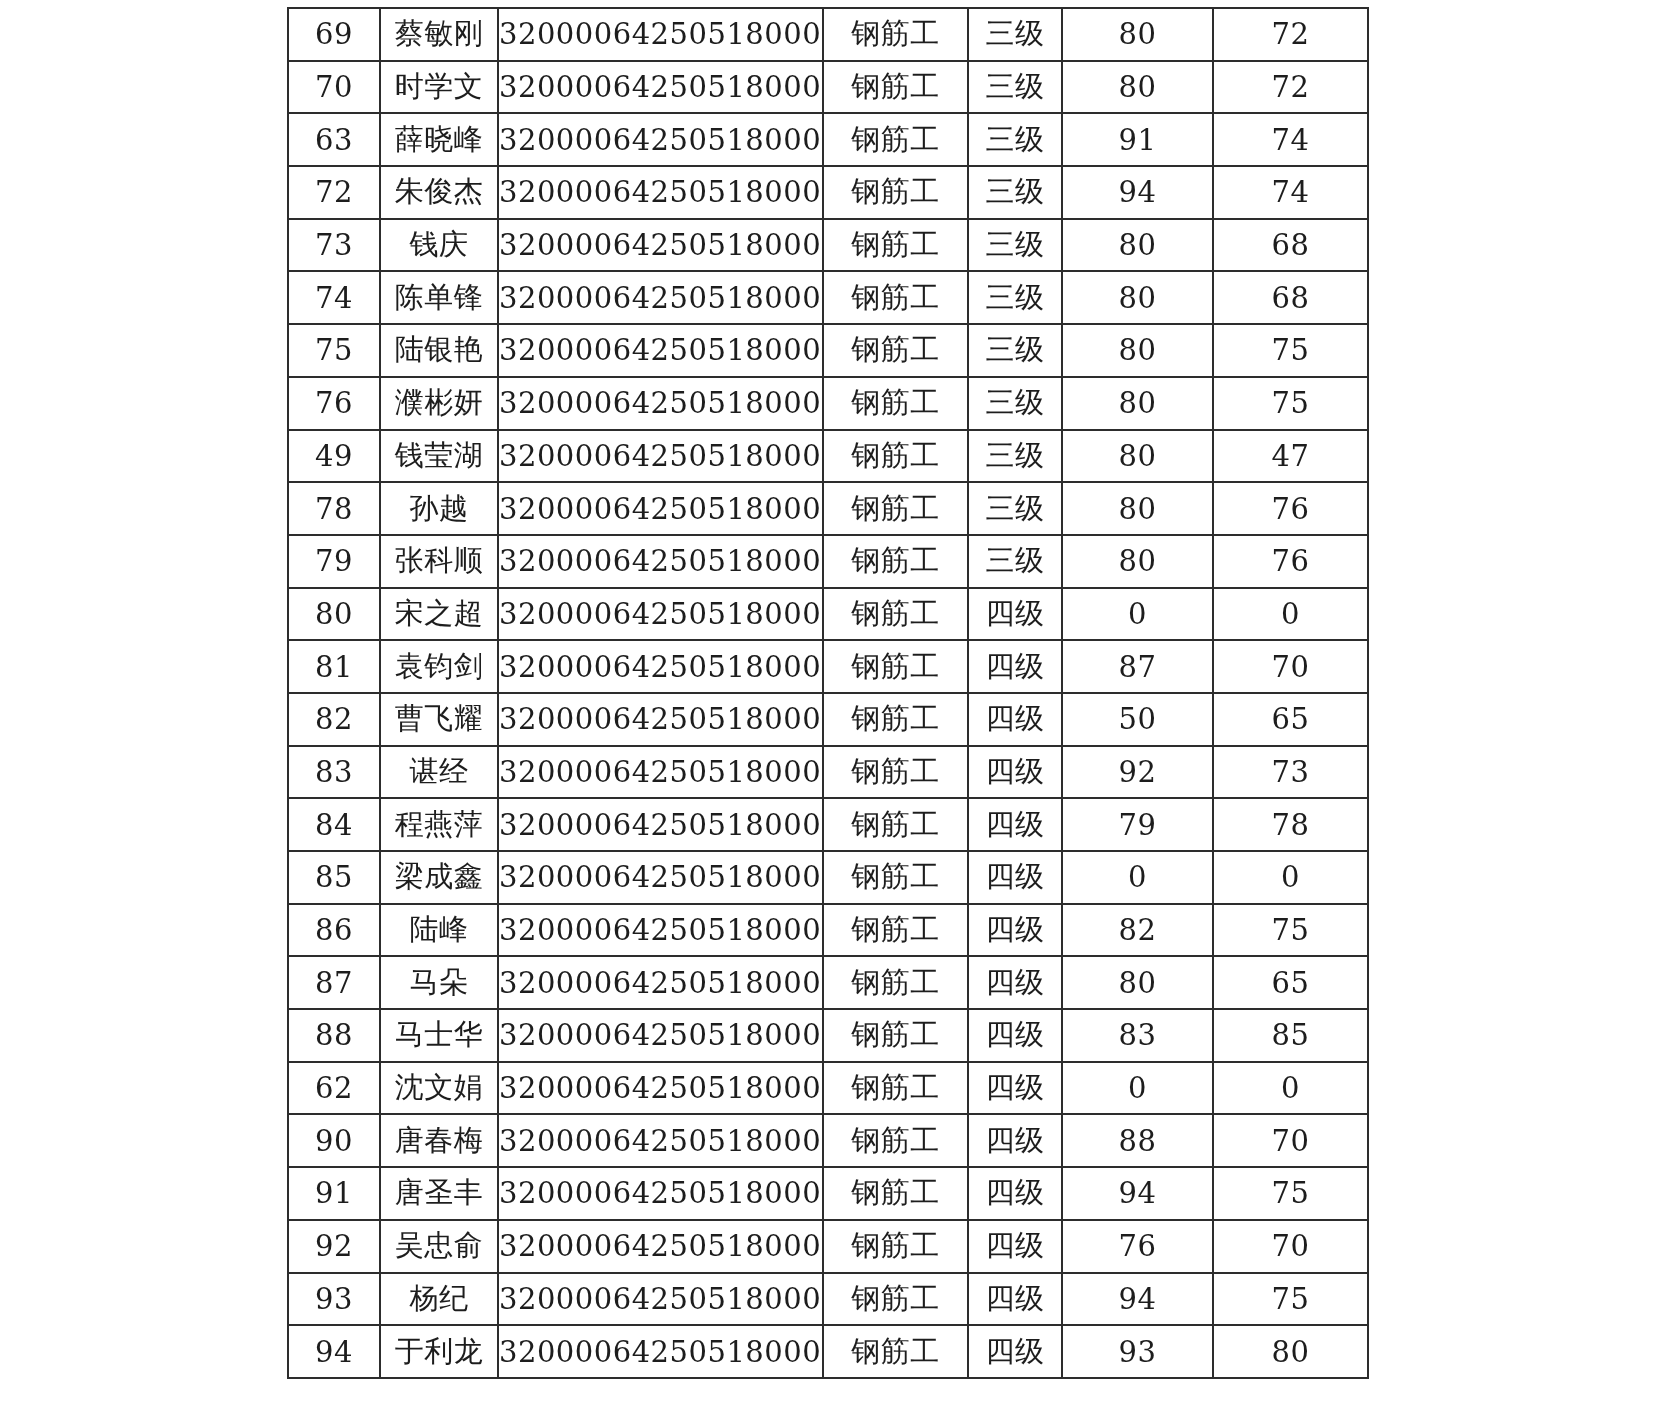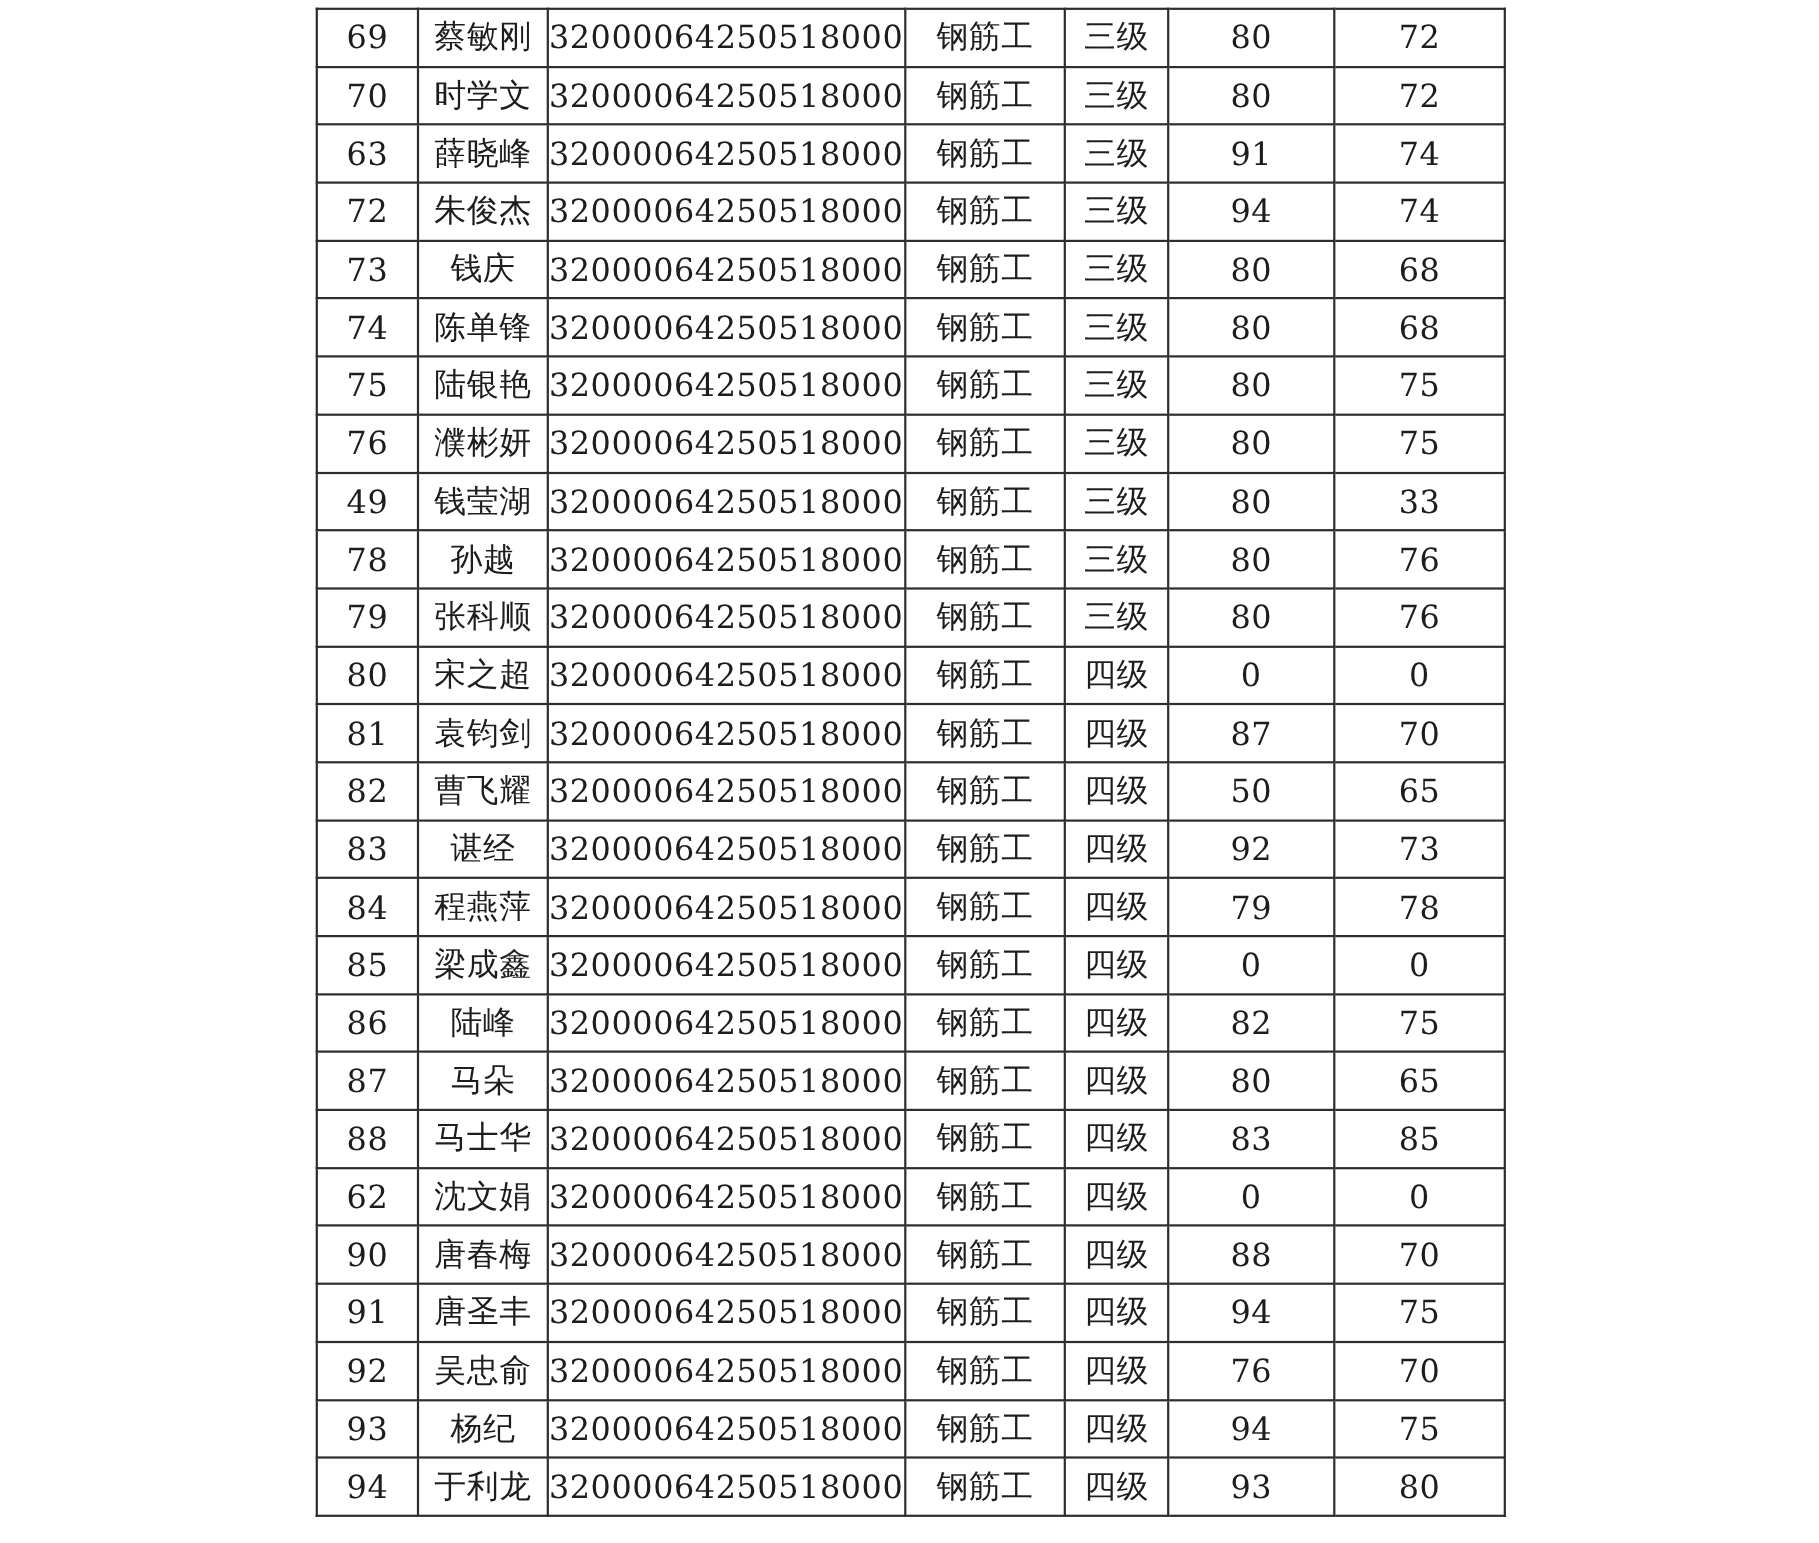--- a/index.html
+++ b/index.html
@@ -133,21 +133,21 @@
           <td>80</td>
           <td>75</td>
         </tr>
         <tr>
           <td>49</td>
           <td>钱莹湖</td>
           <td>3200006425051800077</td>
           <td>钢筋工</td>
           <td>三级</td>
           <td>80</td>
-          <td>33</td>
+          <td>47</td>
         </tr>
         <tr>
           <td>78</td>
           <td>孙越</td>
           <td>3200006425051800078</td>
           <td>钢筋工</td>
           <td>三级</td>
           <td>80</td>
           <td>76</td>
         </tr>

